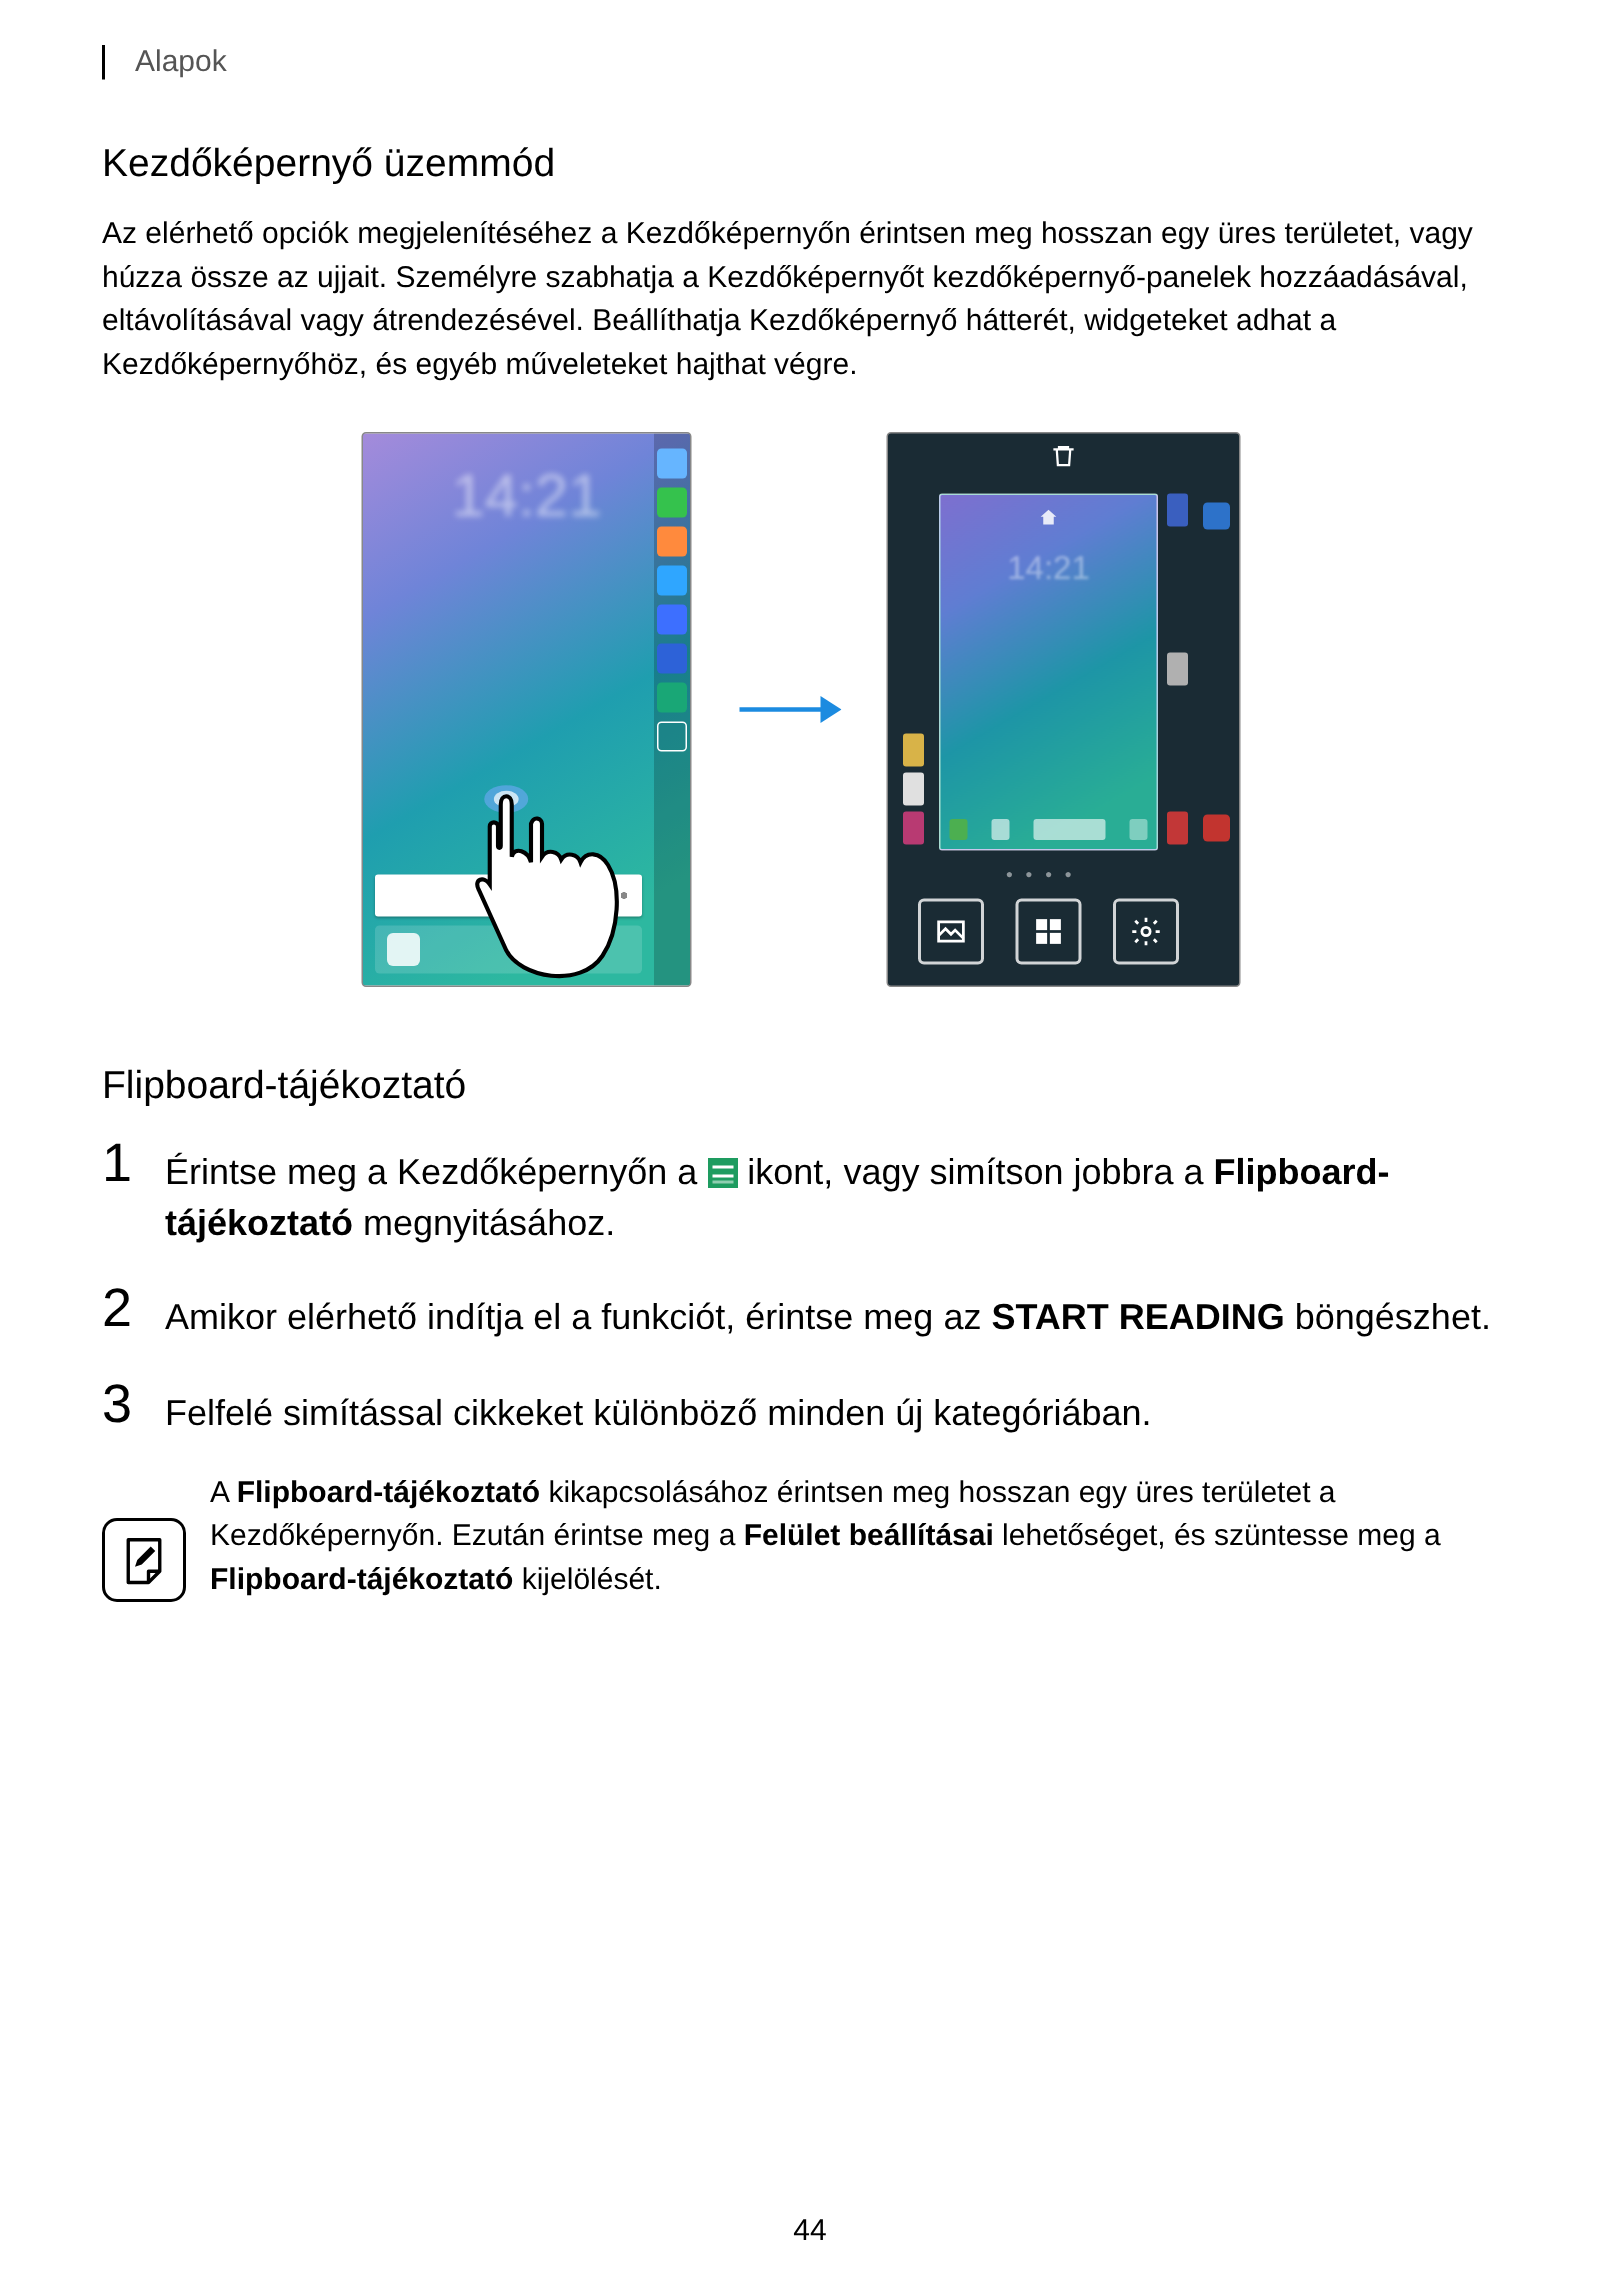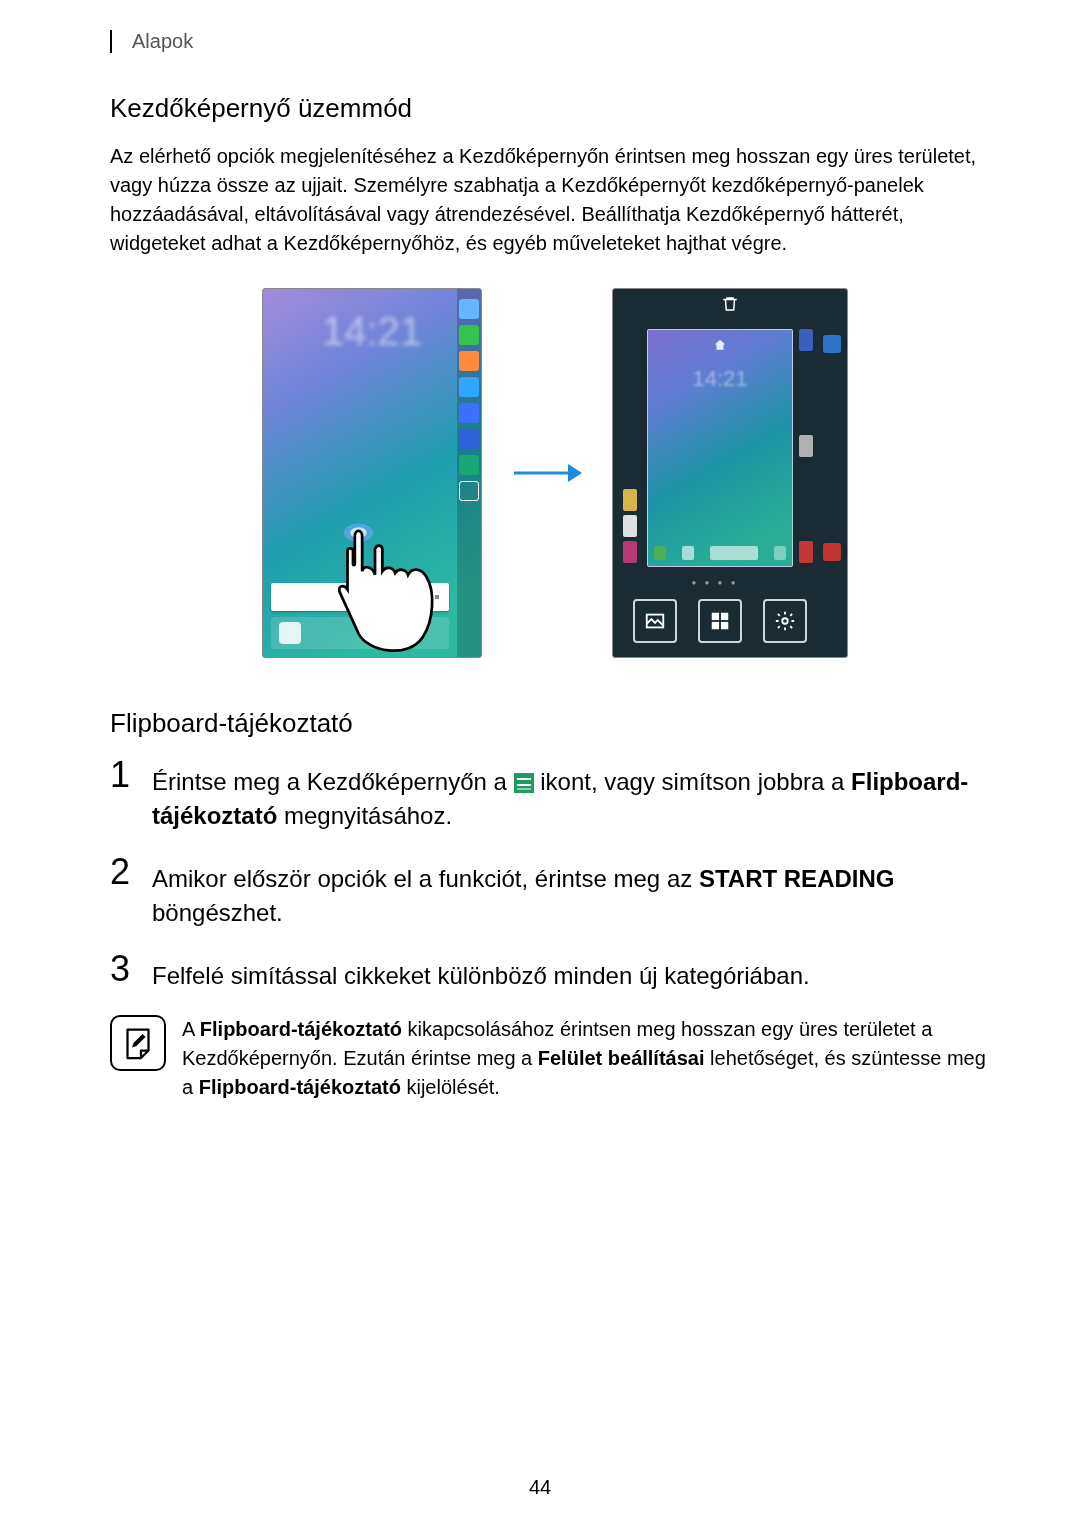--- a/index.html
+++ b/index.html
@@ -5,21 +5,21 @@
   * { box-sizing: border-box; margin: 0; padding: 0; }
   body {
     font-family: Arial, Helvetica, sans-serif;
     background: #fff;
     color: #000;
     width: 1080px;
     height: 1527px;
     position: relative;
   }
   .page {
-    padding: 30px 80px 50px 110px;
+    padding: 30px 80px 50px 68px;
   }
   .section-tab {
     border-left: 2px solid #000;
     padding-left: 20px;
     margin-bottom: 40px;
   }
   .section-label {
     font-size: 20px;
     color: #555;
   }
@@ -241,21 +241,21 @@
     content: "";
     position: absolute;
     left: 3px; right: 3px;
     height: 2px;
     background: #fff;
   }
   .inline-icon::before { top: 5px; }
   .inline-icon::after { top: 11px; box-shadow: 0 4px 0 rgba(255,255,255,0.5); height:2px; }
   .note {
     display: flex;
-    align-items: flex-start;
+    align-items: flex-end;
     gap: 16px;
     margin-top: 10px;
   }
   .note-icon {
     width: 56px; height: 56px;
     border: 2px solid #000;
     border-radius: 10px;
     display: flex;
     align-items: center;
     justify-content: center;
@@ -392,21 +392,21 @@
       <span class="inline-icon"></span>
       <span> ikont, vagy simítson jobbra a </span>
       <b>Flipboard-tájékoztató</b>
       <span> megnyitásához.</span>
     </div>
   </div>
 
   <div class="step">
     <div class="step-num">2</div>
     <div class="step-text">
-      <span>Amikor először opciók el a funkciót, érintse meg az </span>
+      <span>Amikor elérhető indítja el a funkciót, érintse meg az </span>
       <b>START READING</b>
       <span> böngészhet.</span>
     </div>
   </div>
 
   <div class="step">
     <div class="step-num">3</div>
     <div class="step-text">Felfelé simítással cikkeket különböző minden új kategóriában.</div>
   </div>
 

